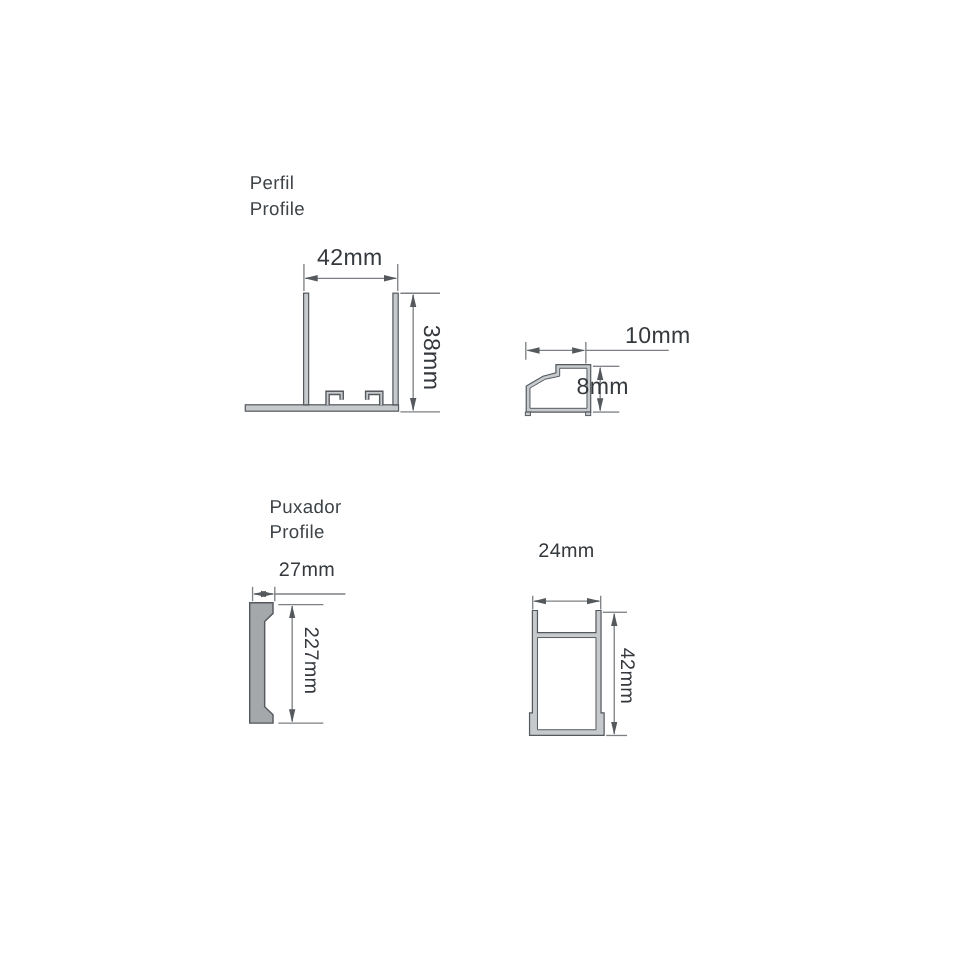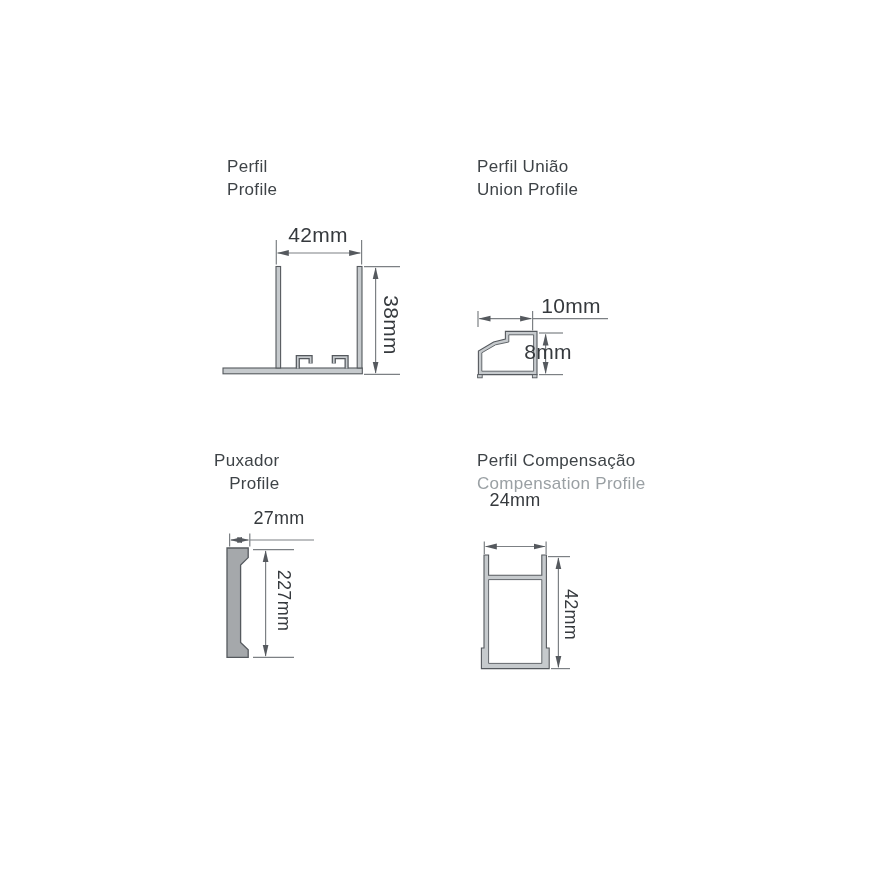--- a/index.html
+++ b/index.html
@@ -12,21 +12,21 @@
   }
   .drawing-svg{position:absolute;left:0;top:0;}
   .title{
     position:absolute;
     font-size:17px;
     line-height:22.5px;
     letter-spacing:0.3px;
     color:#3e4347;
     white-space:nowrap;
   }
-  .title .en{color:#3e4347;text-align:right;}
+  .title .en{color:#3e4347;}
   .title .en.muted{color:#9aa0a4;}
   .dlabel{
     position:absolute;
     color:#35393d;
     text-align:center;
     white-space:nowrap;
     letter-spacing:0.3px;
   }
   .sz21{font-size:21px;}
   .sz18{font-size:18px;}
@@ -105,39 +105,31 @@
       <line x1="551" y1="668.6" x2="570" y2="668.6"></line>
       <line x1="558.4" y1="558" x2="558.4" y2="667.2" marker-start="url(#arr)" marker-end="url(#arr)"></line>
     </g>
   </svg>
 
   <div class="title" style="left:227px;top:156px">
     <div class="pt">Perfil</div>
     <div class="en">Profile</div>
   </div>
 
-  <div class="title" style="left:477px;top:156px">
-    <div class="pt">Perfil União</div>
-    <div class="en">Union Profile</div>
-  </div>
 
-  <div class="title" style="left:214px;top:450px">
+  <div class="title" style="left:245px;top:450px">
     <div class="pt">Puxador</div>
     <div class="en">Profile</div>
   </div>
 
-  <div class="title" style="left:477px;top:450px">
-    <div class="pt">Perfil Compensação</div>
-    <div class="en muted">Compensation Profile</div>
-  </div>
 
   <div class="dlabel sz21" style="left:278px;top:223px;width:80px">42mm</div>
   <div class="dlabel sz21 rot90" style="left:346px;top:313px;width:90px">38mm</div>
 
-  <div class="dlabel sz21" style="left:531px;top:294px;width:80px">10mm</div>
+  <div class="dlabel sz21" style="left:558px;top:294px;width:80px">10mm</div>
   <div class="dlabel sz21" style="left:508px;top:340px;width:80px">8mm</div>
 
   <div class="dlabel sz18" style="left:239px;top:508px;width:80px">27mm</div>
   <div class="dlabel sz18 rot90" style="left:233px;top:590px;width:100px">227mm</div>
 
   <div class="dlabel sz18" style="left:475px;top:490px;width:80px">24mm</div>
   <div class="dlabel sz18 rot90" style="left:525px;top:604px;width:90px">42mm</div>
 
 </div>
 

